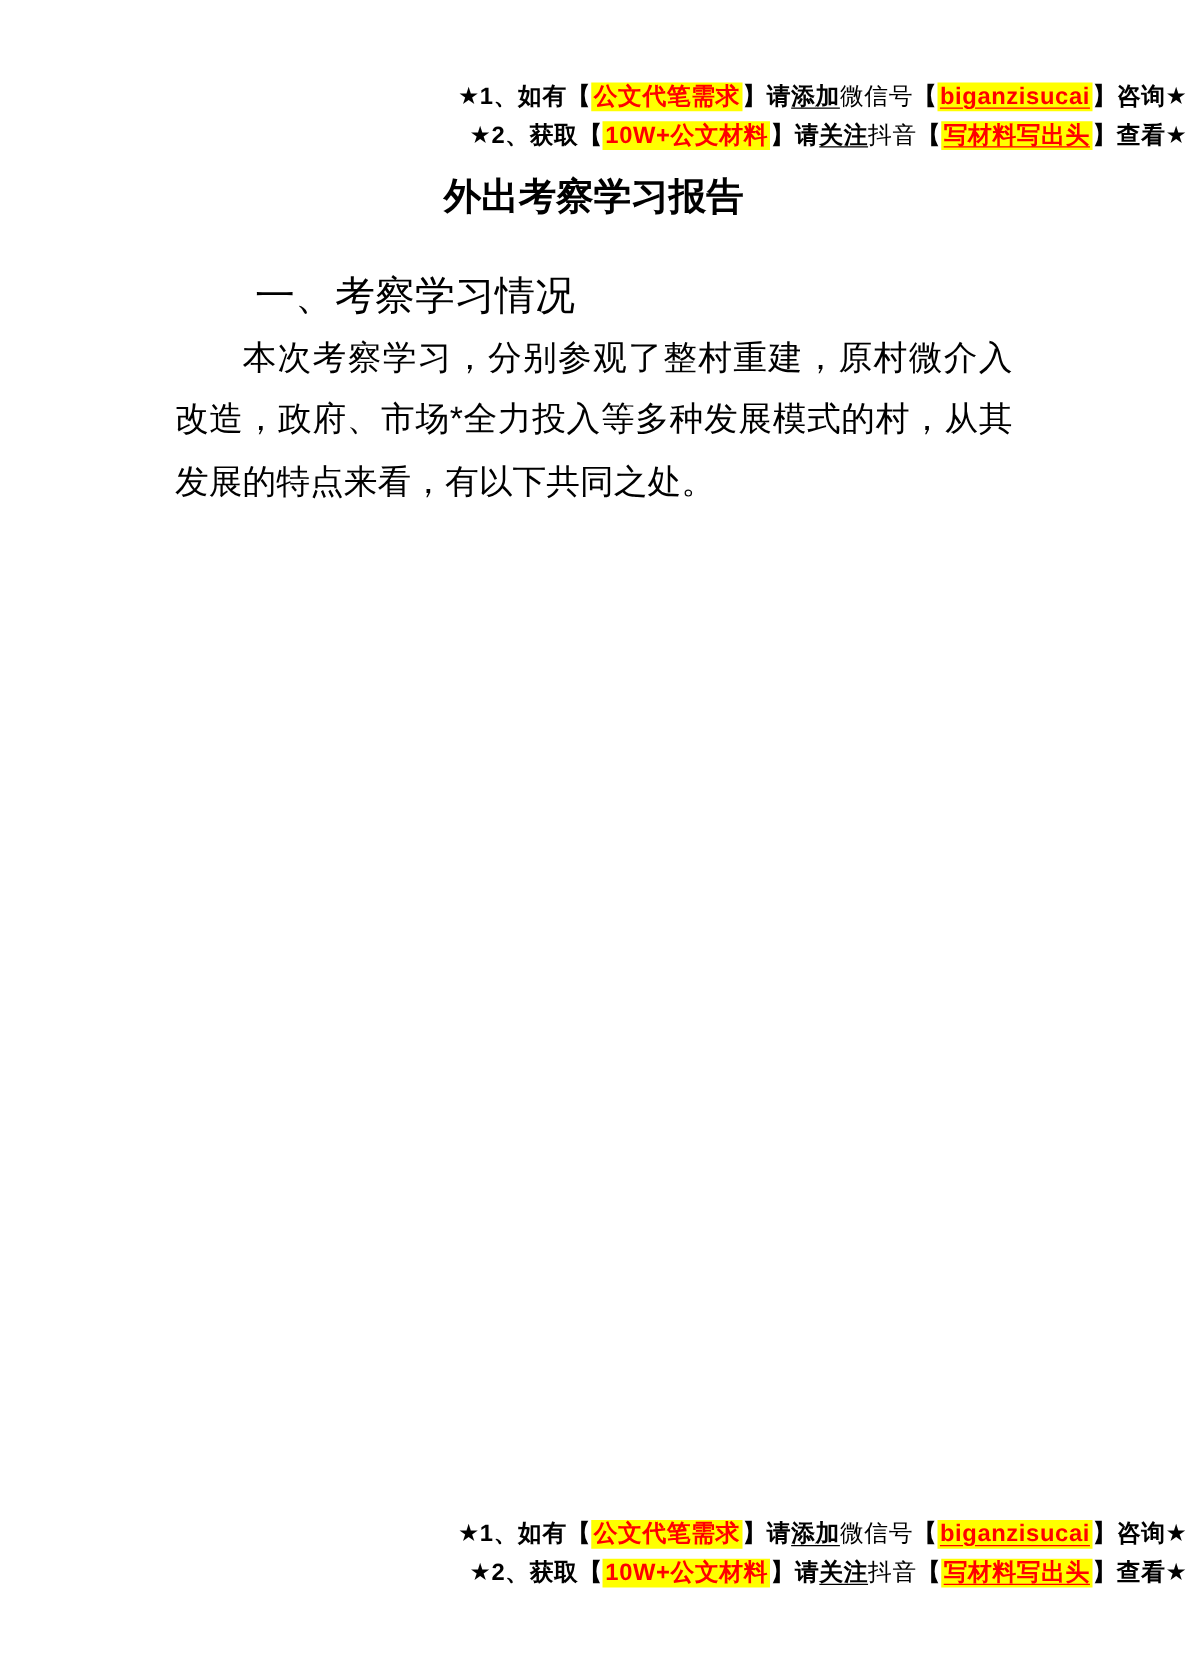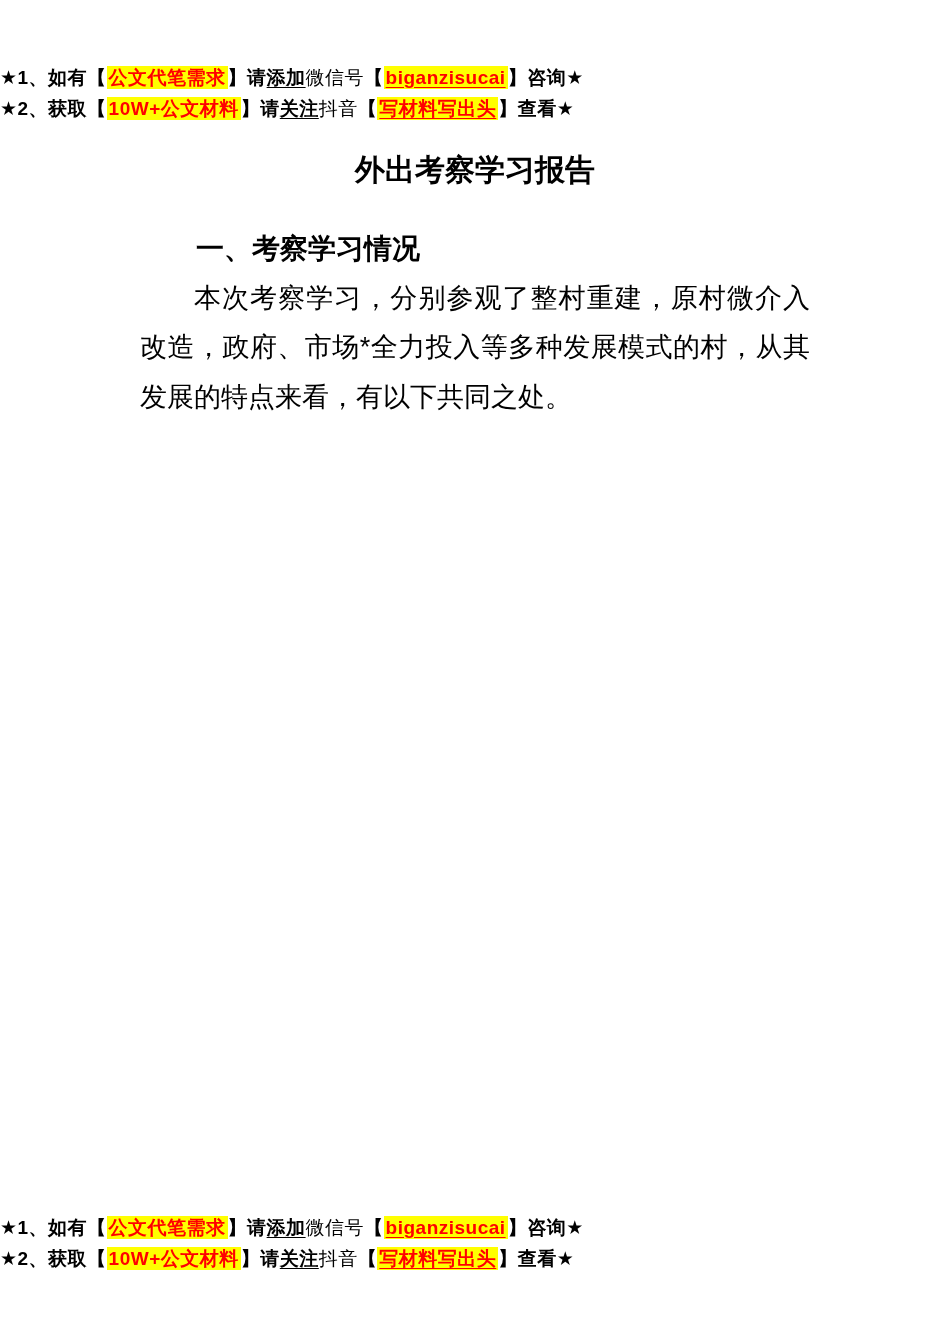--- a/index.html
+++ b/index.html
@@ -15,21 +15,21 @@
     background: #ffffff;
     color: #000000;
     font-family: "Liberation Sans", "DejaVu Sans", sans-serif;
     overflow: hidden;
   }
   
   .promo {
     position: absolute;
     left: 0;
     right: 0;
-    text-align: left;
+    text-align: right;
     font-size: 19px;
     line-height: 31px;
     font-weight: 700;
     letter-spacing: 0.5px;
     white-space: nowrap;
   }
   .promo-top { top: 62px; }
   .promo-bottom { top: 1212px; }
   .promo .hl {
     background: #ffff00;
@@ -39,42 +39,42 @@
   .promo .ul {
     text-decoration: underline;
     text-underline-offset: 3px;
   }
   .promo .wt-normal {
     font-weight: 400;
   }
   
   .doc {
     position: absolute;
-    top: 148px;
+    top: 136px;
     left: 140px;
     width: 670px;
   }
   .doc-title {
     text-align: center;
     font-size: 30px;
     font-weight: 700;
     line-height: 44px;
     margin: 0 0 32px 0;
   }
   .para {
     font-size: 27px;
     font-weight: 400;
     line-height: 49.5px;
     text-align: justify;
     text-indent: 2em;
     margin: 0;
   }
   .heading {
-    font-size: 28px;
-    font-weight: 700;
+    font-size: 32px;
+    font-weight: 400;
     line-height: 49.5px;
     text-indent: 2em;
     margin: 4px 0 0 0;
   }
 </style>
 </head>
 <body>
 
 <div class="page">
 

